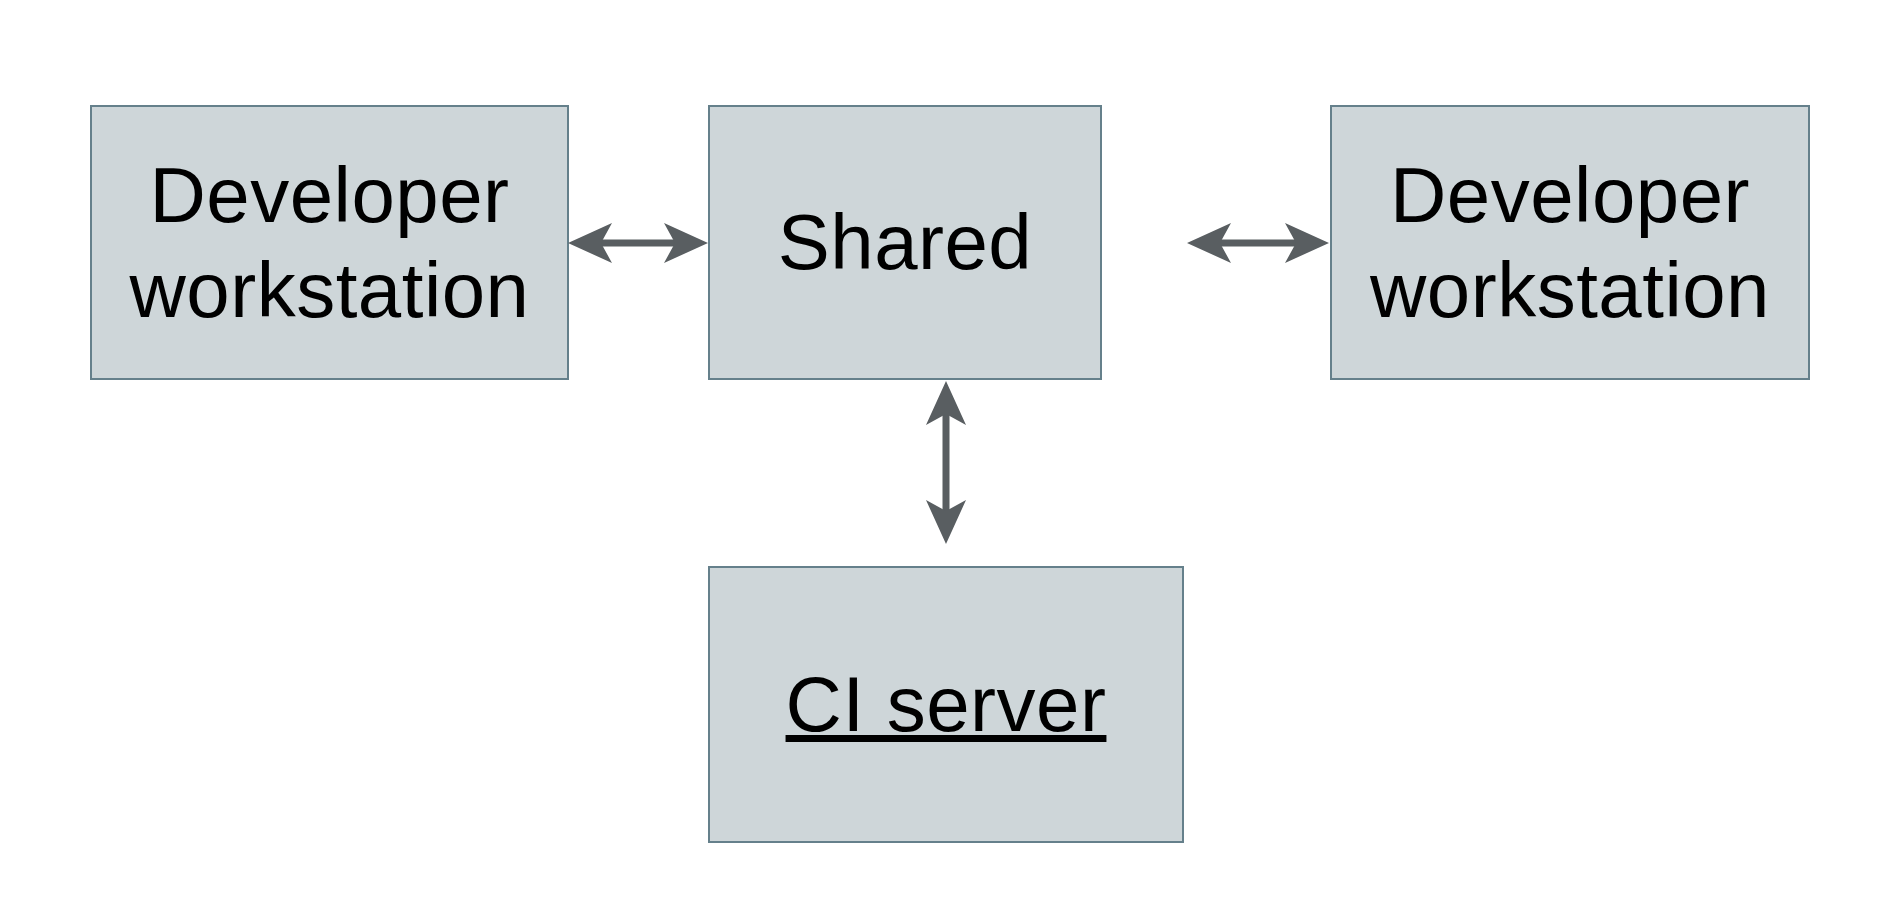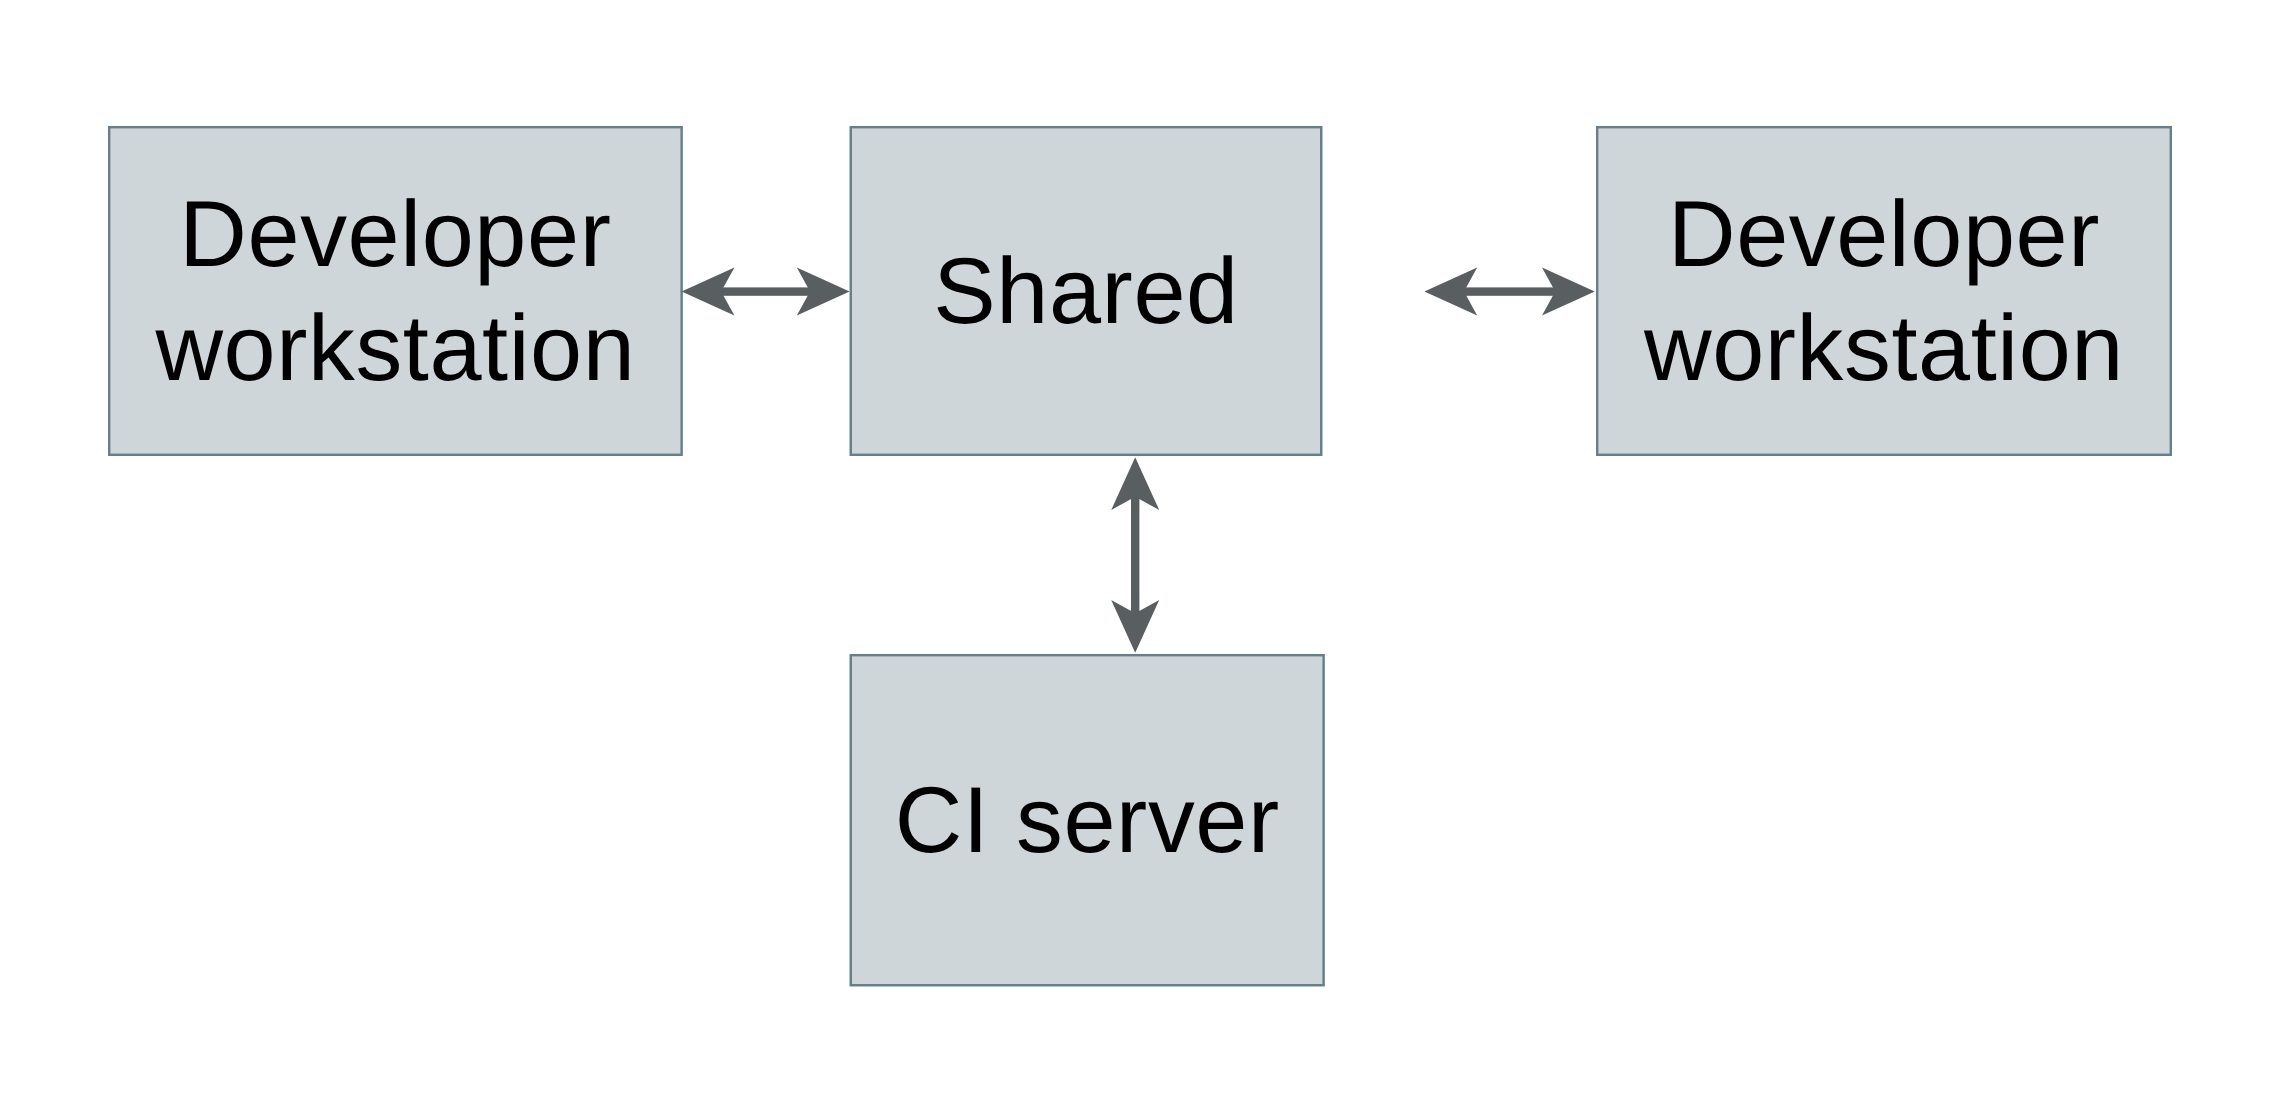--- a/index.html
+++ b/index.html
@@ -37,21 +37,21 @@
   .edge {
     position: absolute;
     color: var(--arrow);
   }
   .edge svg { display: block; }
 
   
   #node-dev-left   { left: 90px;   top: 105px; width: 479px; height: 275px; }
   #node-cache      { left: 708px;  top: 105px; width: 394px; height: 275px; }
   #node-dev-right  { left: 1330px; top: 105px; width: 480px; height: 275px; }
-  #node-ci         { left: 708px;  top: 545px; width: 396px; height: 277px; }
+  #node-ci         { left: 708px;  top: 566px; width: 476px; height: 277px; text-decoration: underline; }
   #edge-left       { left: 567px;  top: 221px; }
   #edge-right      { left: 1186px; top: 221px; }
   #edge-bottom     { left: 924px;  top: 380px; }
 </style>
 </head>
 <body>
 
 <div class="canvas">
 
   <div class="node" id="node-dev-left">

